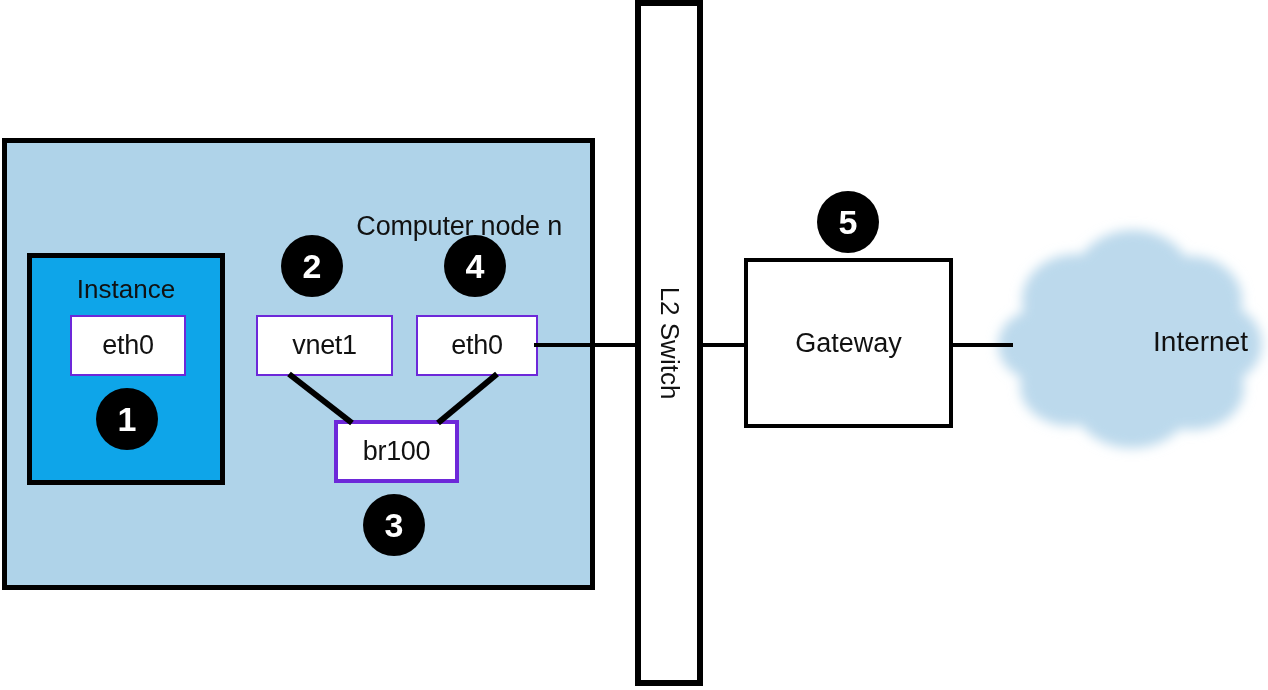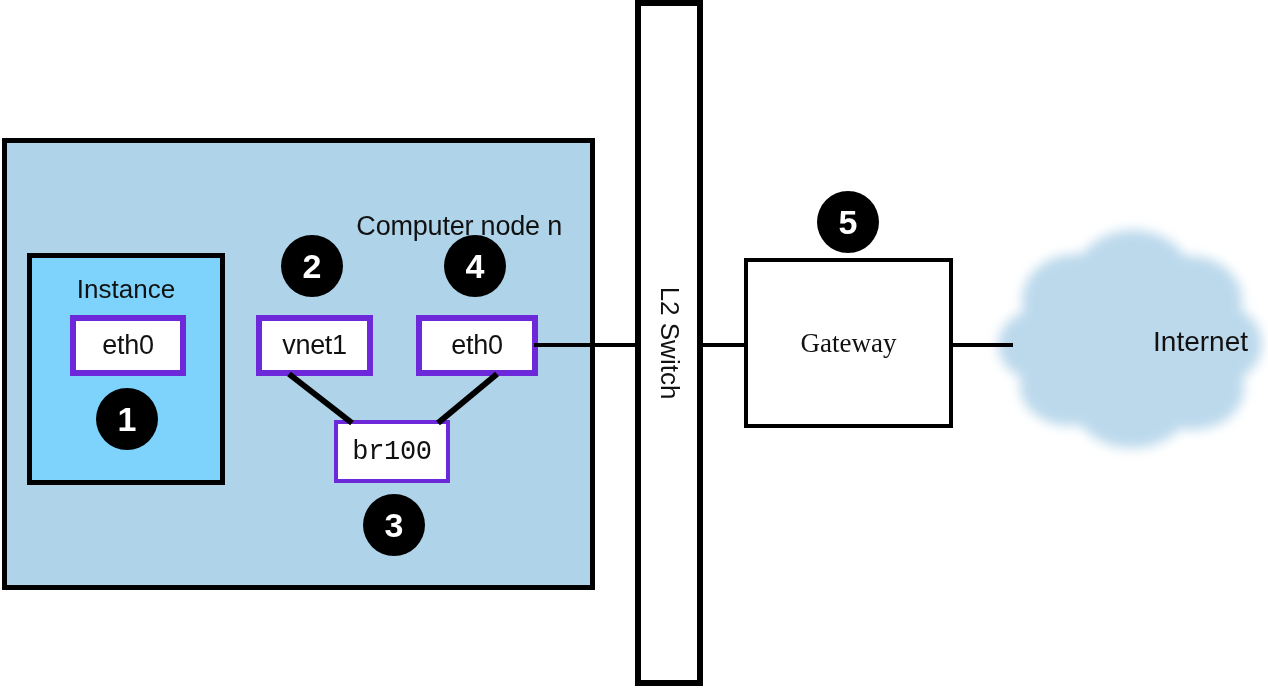--- a/index.html
+++ b/index.html
@@ -43,72 +43,71 @@
     margin-top: 44px;
   }
 
   
   .instance-box {
     position: absolute;
     left: 27px;
     top: 253px;
     width: 198px;
     height: 232px;
-    background: #7dd3fc;
+    background: #0ea5e9;
     border: 5px solid #000000;
     box-sizing: border-box;
   }
   .instance-title {
     position: absolute;
     left: 0;
     right: 0;
     top: 16px;
     text-align: center;
     font-size: 26px;
     color: #111111;
   }
 
   
   .box {
     position: absolute;
     background: #ffffff;
-    border: 6px solid #6d28d9;
+    border: 2px solid #6d28d9;
     box-sizing: border-box;
     display: flex;
     align-items: center;
     justify-content: center;
     font-size: 27px;
     color: #111111;
     letter-spacing: -0.3px;
   }
   .box-thin {
     border-width: 4px;
   }
 
   #instance-eth0 { left: 70px;  top: 315px; width: 116px; height: 61px; }
-  #vnet1-box     { left: 256px; top: 315px; width: 117px; height: 61px; }
+  #vnet1-box     { left: 256px; top: 315px; width: 137px; height: 61px; }
   #host-eth0-box { left: 416px; top: 315px; width: 122px; height: 61px; }
-  #br100-box     { left: 334px; top: 420px; width: 116px; height: 63px; font-family: Liberation Mono, monospace; }
+  #br100-box     { left: 334px; top: 420px; width: 125px; height: 63px; }
 
   
   #gateway-box {
     position: absolute;
     left: 744px;
     top: 258px;
     width: 209px;
     height: 170px;
     background: #ffffff;
     border: 4px solid #000000;
     box-sizing: border-box;
     display: flex;
     align-items: center;
     justify-content: center;
     font-size: 27px;
     color: #111111;
-    font-family: Liberation Serif, serif;
   }
 
   
   #l2-switch {
     position: absolute;
     left: 635px;
     top: 0px;
     width: 68px;
     height: 686px;
     background: #ffffff;

